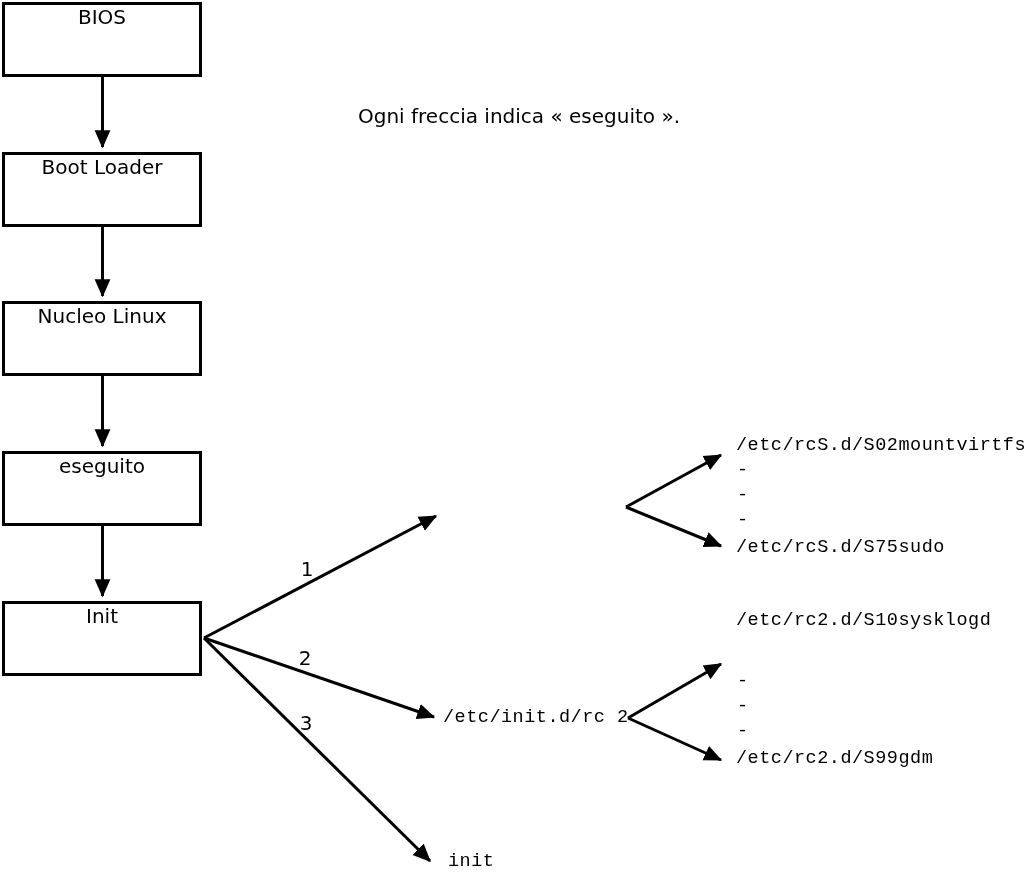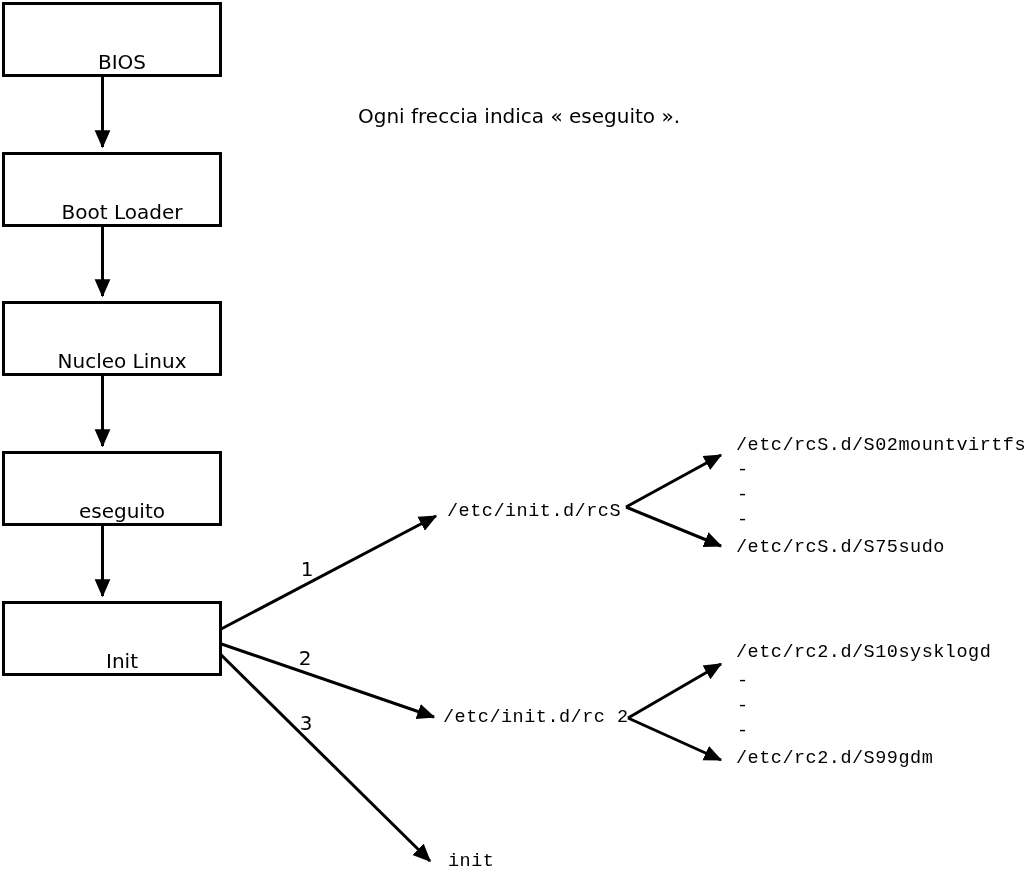--- a/index.html
+++ b/index.html
@@ -24,25 +24,24 @@
     height: 875px;
   }
   .node {
     position: absolute;
     left: 2px;
     width: 194px;          
     height: 69px;          
     border: 3px solid #000000;
     background: #ffffff;
     display: flex;
-    align-items: flex-end;
+    align-items: flex-start;
     justify-content: center;
     font-size: 20px;
     box-sizing: content-box;
-    padding-left: 20px;
   }
   .caption {
     position: absolute;
     transform: translate(-50%, -50%);
     font-size: 20px;
     white-space: pre;
   }
   .edge-num {
     position: absolute;
     transform: translate(-50%, -50%);
@@ -102,29 +101,28 @@
     <span>eseguito</span>
   </div>
   <div class="node" style="top:601px;">
     <span>Init</span>
   </div>
 
   <div class="edge-num" style="left:307px; top:569px;">1</div>
   <div class="edge-num" style="left:305px; top:658px;">2</div>
   <div class="edge-num" style="left:306px; top:723px;">3</div>
 
-  <div class="mono" style="left:447px; top:511px;">/etc/init.d/rcS</div>
   <div class="mono" style="left:736px; top:445px;">/etc/rcS.d/S02mountvirtfs</div>
   <div class="mono" style="left:737px; top:470px;">-</div>
   <div class="mono" style="left:737px; top:495px;">-</div>
   <div class="mono" style="left:737px; top:520px;">-</div>
   <div class="mono" style="left:736px; top:547px;">/etc/rcS.d/S75sudo</div>
 
   <div class="mono" style="left:443px; top:717px;">/etc/init.d/rc 2</div>
-  <div class="mono" style="left:736px; top:652px;">/etc/rc2.d/S10sysklogd</div>
+  <div class="mono" style="left:736px; top:620px;">/etc/rc2.d/S10sysklogd</div>
   <div class="mono" style="left:737px; top:681px;">-</div>
   <div class="mono" style="left:737px; top:706px;">-</div>
   <div class="mono" style="left:737px; top:731px;">-</div>
   <div class="mono" style="left:736px; top:758px;">/etc/rc2.d/S99gdm</div>
 
   <div class="mono" style="left:448px; top:861px;">init</div>
 
 </div>
 
 </body></html>

